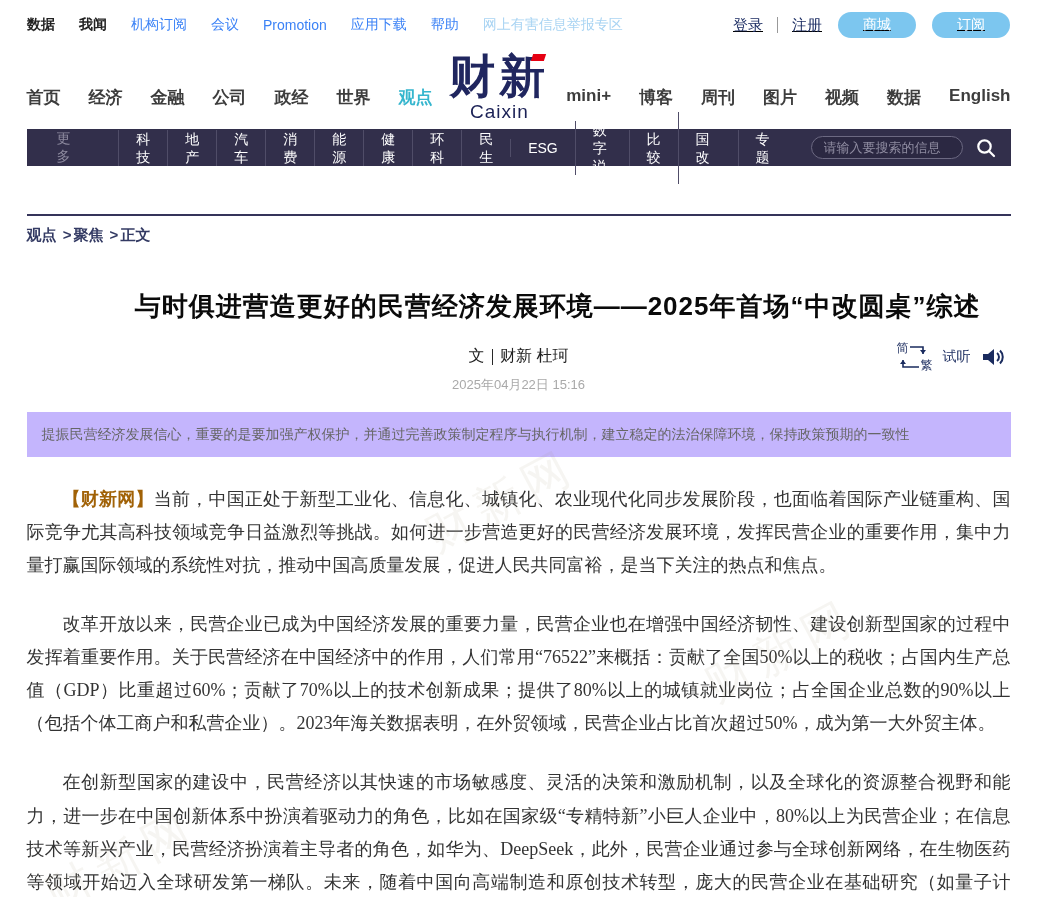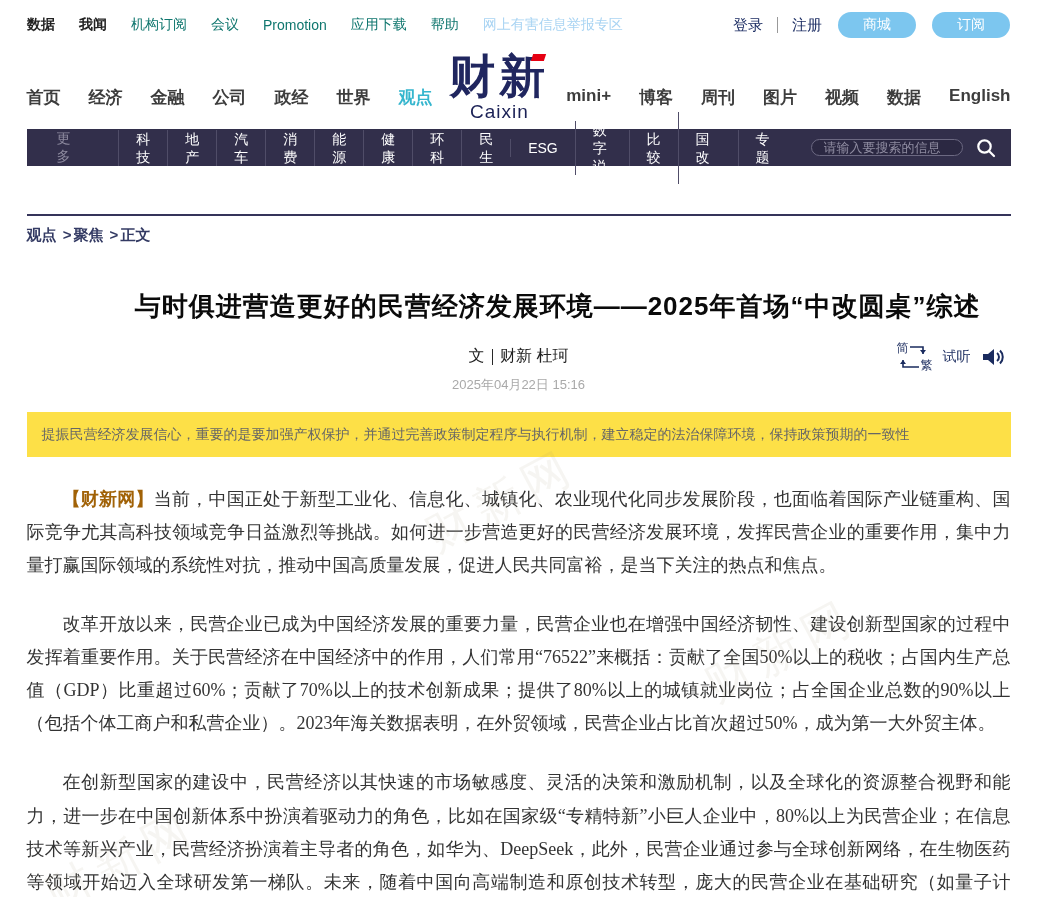--- a/index.html
+++ b/index.html
@@ -6,24 +6,24 @@
   html,body { background:#fff; }
   body {
     width:1037px; height:897px; overflow:hidden; position:relative;
     font-family:"Liberation Sans","DejaVu Sans",sans-serif;
   }
   .container { width:984px; margin:0 auto; }
 
   
   .topbar { display:flex; align-items:center; padding:12px 27px 10px; font-size:14px; }
   .topbar-left { display:flex; align-items:center; gap:24px; }
-  .tlink { color:#0f766e; text-decoration:none; cursor:pointer; }
+  .tlink { color:#3b82f6; text-decoration:none; cursor:pointer; }
   .tlink.bold { color:#222; font-weight:bold; }
   .report-link { color:#a9d4f3; margin-left:24px; text-decoration:none; cursor:pointer; }
-  .topbar-right { margin-left:auto; display:flex; align-items:center; }
+  .topbar-right { margin-left:auto; display:flex; align-items:center;text-decoration:underline; }
   .auth-link { color:#1c2d63; text-decoration:none; cursor:pointer; font-size:15px; }
   .vline { width:1px; height:16px; background:#999; margin:0 14px; }
   .pill { border:none; background:#7cc6ef; color:#fff; font-size:14px;
           width:78px; height:26px; border-radius:13px; margin-left:16px; cursor:pointer;
           font-family:inherit; }
 
   
   .header { display:flex; align-items:flex-end; justify-content:space-between; padding:4px 0 6px; }
   .main-nav { display:flex; gap:28px; padding-bottom:14px; }
   .nav-item { font-size:17px; font-weight:bold; color:#3d3d3d; text-decoration:none; cursor:pointer; }
@@ -35,21 +35,21 @@
               background:#e60012; transform:skewX(-18deg); }
   .logo-en { font-size:19px; color:#1b2156; letter-spacing:1px; margin-top:1px; }
 
   
   .subnav { display:flex; align-items:center; background:#322f4b; height:37px; padding:0 14px;gap:24px; }
   .more-link { color:#8d8a9f; font-size:14px; padding:0 16px; cursor:pointer; }
   .subnav-items { display:flex; align-items:center; height:100%; }
   .sub-item { color:#fff; font-size:14px; padding:0 17px; text-decoration:none; cursor:pointer;
               border-left:1px solid #504d68; line-height:18px; }
   .search-wrap { margin-left:auto; display:flex; align-items:center; }
-  .search-input { width:152px; height:17px; border:1px solid #6c6982; border-radius:12px;
+  .search-input { width:152px; height:23px; border:1px solid #6c6982; border-radius:12px;
                   background:#2b2842; color:#bbb8c9; font-size:13px; padding:0 12px; outline:none;
                   font-family:inherit; }
   .search-input::placeholder { color:#8f8ca1; }
   .search-icon { margin-left:12px; cursor:pointer; display:flex; }
 
   
   .rule { border-top:2px solid #35345a; margin-top:48px; }
   .breadcrumb { padding:10px 0 0; font-size:15px; font-weight:bold; color:#333a63; }
   .bc-part { color:#333a63; text-decoration:none; cursor:pointer; }
   .bc-sep { margin:0 2px; }
@@ -60,21 +60,21 @@
   .byline-row { position:relative; margin-top:22px; text-align:center; font-size:16px; color:#222; }
   .tools { position:absolute; right:6px; top:-4px; display:flex; align-items:center; gap:10px;
            color:#1a2b5e; font-size:14px; }
   .langswap { position:relative; width:36px; height:30px; display:inline-block; cursor:pointer; }
   .langswap .jian { position:absolute; left:0; top:-2px; font-size:12px; color:#1a2b5e; }
   .langswap .fan  { position:absolute; right:0; bottom:-2px; font-size:12px; color:#1a2b5e; }
   .listen-label { cursor:pointer; }
   .speaker { cursor:pointer; display:flex; }
   .date { text-align:center; color:#a9a9a9; font-size:13px; margin-top:9px; }
 
-  .summary { margin-top:18px; background:#fde047; color:#666; font-size:14px;
+  .summary { margin-top:18px; background:#c4b5fd; color:#666; font-size:14px;
              padding:11px 15px; line-height:1.6; }
 
   .body-paras { margin-top:14px; }
   .body-para { font-size:18px; color:#333; line-height:1.84; text-align:justify;
                text-indent:2em; margin-top:26px;
                font-family:"Liberation Serif","DejaVu Serif",serif; }
   .body-para b { color:#a16207; }
 
   .wm { position:absolute; font-size:46px; color:rgba(160,140,110,0.09);
         transform:rotate(-28deg); pointer-events:none; letter-spacing:8px; }

